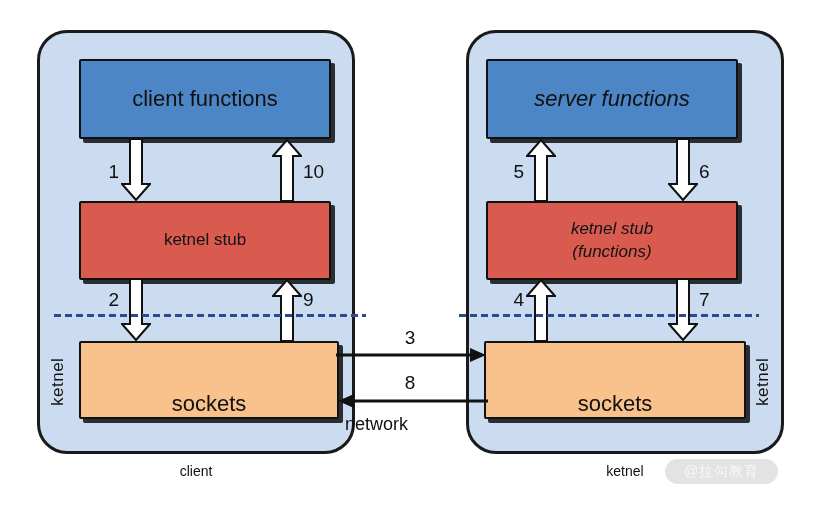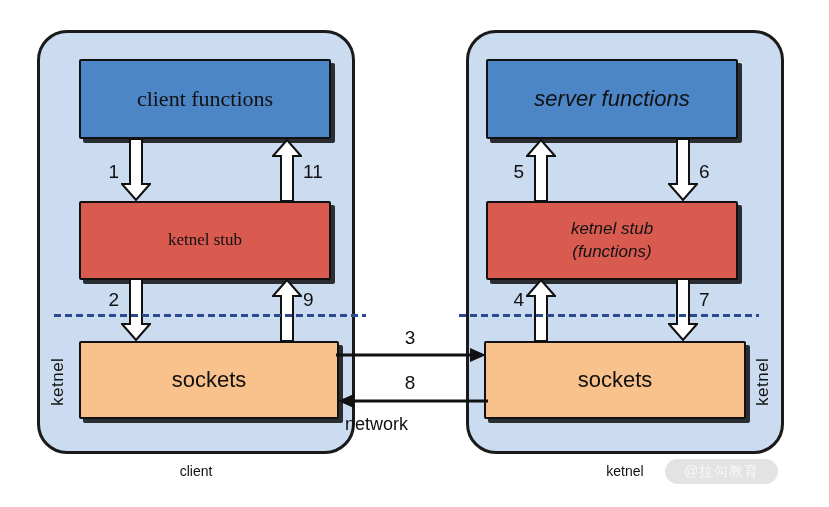--- a/index.html
+++ b/index.html
@@ -14,22 +14,22 @@
   }
   .machine.left{left:37px;}
   .machine.right{left:466px;}
   .box{
     position:absolute;box-sizing:border-box;border:2px solid #111;
     display:flex;flex-direction:column;align-items:center;justify-content:center;
     text-align:center;border-radius:2px;box-shadow:4px 4px 0 rgba(15,15,15,.85);
   }
   .box.blue{background:#4d86c6;width:252px;height:80px;top:26px;font-size:22px;}
   .box.red{background:#d95b50;width:252px;height:79px;top:168px;font-size:17px;line-height:1.3;}
-  .box.orange{background:#f9c18c;height:78px;top:308px;font-size:22px;}
-  .machine.left .box.blue,.machine.left .box.red{left:39px;font-family:Liberation Serif, serif;}
+  .box.orange{background:#f9c18c;height:78px;top:308px;font-size:22px;justify-content:flex-end;}
+  .machine.left .box.blue,.machine.left .box.red{left:39px;}
   .machine.left .box.orange{left:39px;width:260px;}
   .machine.right .box.blue,.machine.right .box.red{left:17px;font-style:italic;}
   .machine.right .box.orange{left:15px;width:262px;}
   .dash{
     position:absolute;height:3px;
     background:repeating-linear-gradient(90deg,#2b4a90 0 7px,rgba(0,0,0,0) 7px 11px);
   }
   .machine.left .dash{top:281px;left:14px;width:312px;}
   .machine.right .dash{top:281px;left:-10px;width:300px;}
   .blockarrow{position:absolute;width:30px;height:62px;}
@@ -66,21 +66,21 @@
     </div>
 
     <svg class="blockarrow" style="left:81px;top:106px" viewBox="0 0 30 62">
       <polygon points="9,0 9,45 1,45 15,61 29,45 21,45 21,0" fill="#fff" stroke="#111" stroke-width="2"></polygon>
     </svg>
     <div class="steplabel" style="left:53px;top:128px;text-align:right">1</div>
 
     <svg class="blockarrow" style="left:232px;top:106px" viewBox="0 0 30 62">
       <polygon points="9,62 9,17 1,17 15,1 29,17 21,17 21,62" fill="#fff" stroke="#111" stroke-width="2"></polygon>
     </svg>
-    <div class="steplabel" style="left:263px;top:128px;text-align:left">11</div>
+    <div class="steplabel" style="left:263px;top:128px;text-align:left">10</div>
 
     <div class="box red">
       <span>ketnel stub</span>
     </div>
 
     <svg class="blockarrow" style="left:81px;top:246px" viewBox="0 0 30 62">
       <polygon points="9,0 9,45 1,45 15,61 29,45 21,45 21,0" fill="#fff" stroke="#111" stroke-width="2"></polygon>
     </svg>
     <div class="steplabel" style="left:53px;top:256px;text-align:right">2</div>
 

